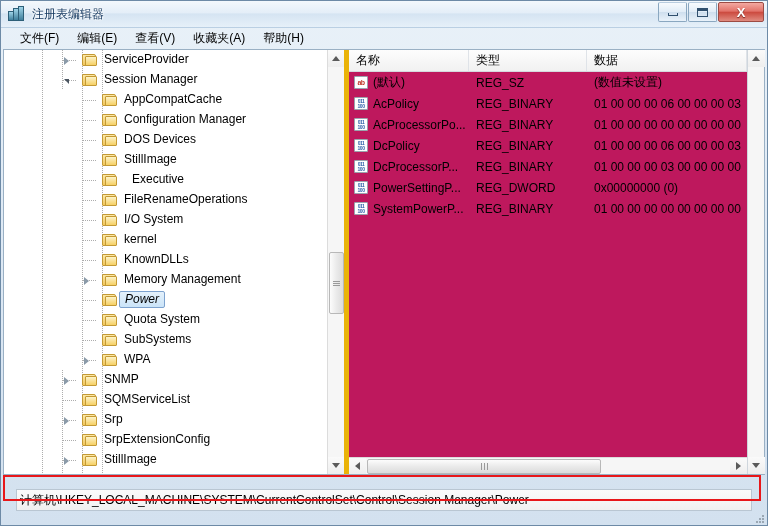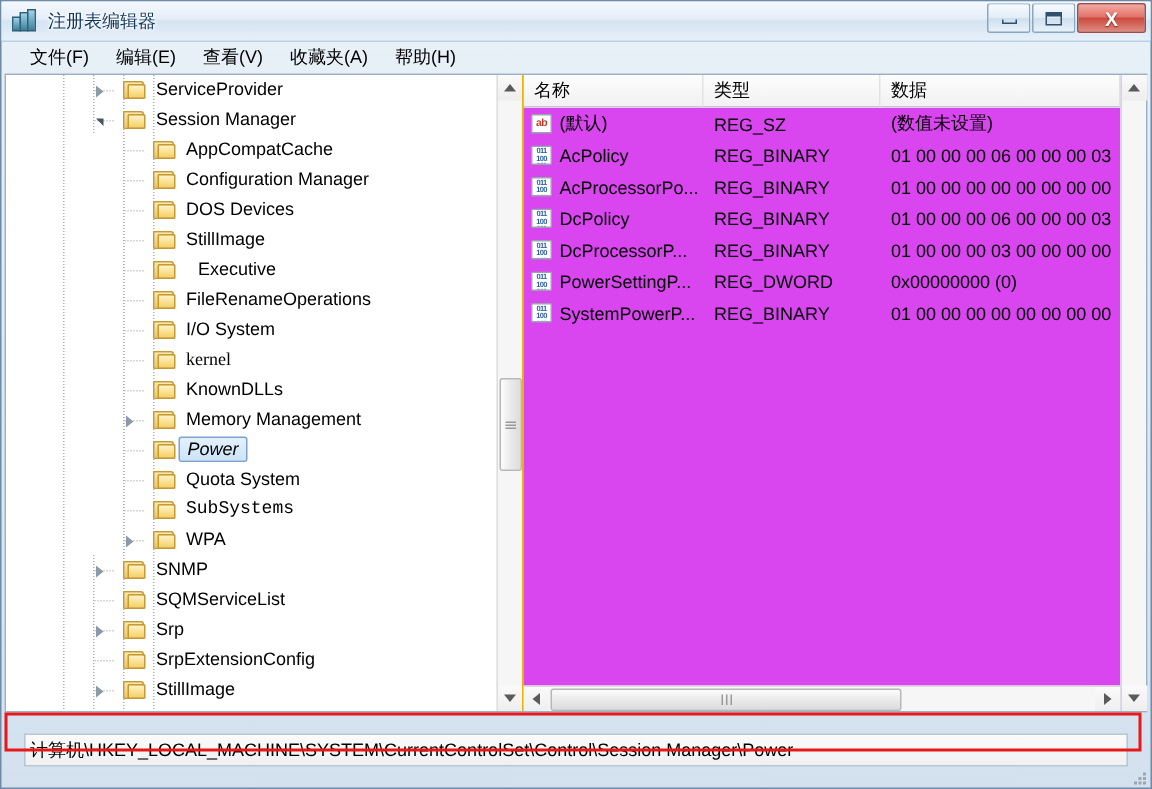--- a/index.html
+++ b/index.html
@@ -63,21 +63,21 @@
   
   .main {
     flex:1 1 auto; display:flex; margin:0 2px;
     border:1px solid #9ab0c4; background:#fff; min-height:0;
   }
 
   
   .tree-pane {
     width:345px; flex:0 0 345px; position:relative;
     background:#fff; overflow:hidden;
-    border-right:1px solid #eab308;
+    border-right:5px solid #eab308;
     display:flex;
   }
   .tree-scroll { flex:1 1 auto; position:relative; overflow:hidden; }
   .tree-guides { position:absolute; top:0; bottom:0; left:0; right:0; pointer-events:none; }
   .tree-guides i {
     position:absolute; top:0; bottom:0; width:1px;
     background-image:linear-gradient(to bottom,#adadad 50%,transparent 50%);
     background-size:1px 2px;
   }
   .trow {
@@ -123,21 +123,21 @@
   .tlabel { position:absolute; top:2px; }
   .trow.sel .tlabel {
     background:linear-gradient(to bottom,#e4f1fb,#cbe4f8);
     border:1px solid #7da2ce; border-radius:2px;
     padding:0 5px; margin-left:-5px; margin-top:-1px; line-height:15px;font-style:italic;
   }
 
   
   .list-pane {
     flex:1 1 auto; display:flex; flex-direction:column;
-    background:#d946ef; overflow:hidden; position:relative;
+    background:#be185d; overflow:hidden; position:relative;
   }
   .lheader {
     flex:0 0 22px; height:22px; display:flex;
     background:linear-gradient(to bottom,#fdfdfd,#f1f1f1);
     border-bottom:1px solid #d5d9de; font-size:12px; color:#000;
   }
   .lheader div {
     display:flex; align-items:center; padding-left:7px;
     border-right:1px solid #dfe3e8;
   }
@@ -341,21 +341,21 @@
               </span>
               <span class="tlabel" style="left: 120px;">I/O System</span>
             </div>
             <div class="trow">
               <span class="tstub" style="left: 78px;"></span>
               <span class="twig" style="left: 79px; width: 13px;"></span>
               <span class="folder" style="left: 98px;">
                 <span class="back"></span>
                 <span class="front"></span>
               </span>
-              <span class="tlabel" style="left: 120px; font-family: Liberation Serif, serif;">kernel</span>
+              <span class="tlabel" style="left: 120px;">kernel</span>
             </div>
             <div class="trow">
               <span class="tstub" style="left: 78px;"></span>
               <span class="twig" style="left: 79px; width: 13px;"></span>
               <span class="folder" style="left: 98px;">
                 <span class="back"></span>
                 <span class="front"></span>
               </span>
               <span class="tlabel" style="left: 120px;">KnownDLLs</span>
             </div>
@@ -389,21 +389,21 @@
               </span>
               <span class="tlabel" style="left: 120px;">Quota System</span>
             </div>
             <div class="trow">
               <span class="tstub" style="left: 78px;"></span>
               <span class="twig" style="left: 79px; width: 13px;"></span>
               <span class="folder" style="left: 98px;">
                 <span class="back"></span>
                 <span class="front"></span>
               </span>
-              <span class="tlabel" style="left: 120px; font-family: Liberation Mono, monospace;">SubSystems</span>
+              <span class="tlabel" style="left: 120px;">SubSystems</span>
             </div>
             <div class="trow">
               <span class="tstub" style="left: 78px;"></span>
               <span class="twig" style="left: 79px; width: 13px;"></span>
               <span class="expander" style="left: 77px;">
                 <span class="tri-closed"></span>
               </span>
               <span class="folder" style="left: 98px;">
                 <span class="back"></span>
                 <span class="front"></span>

